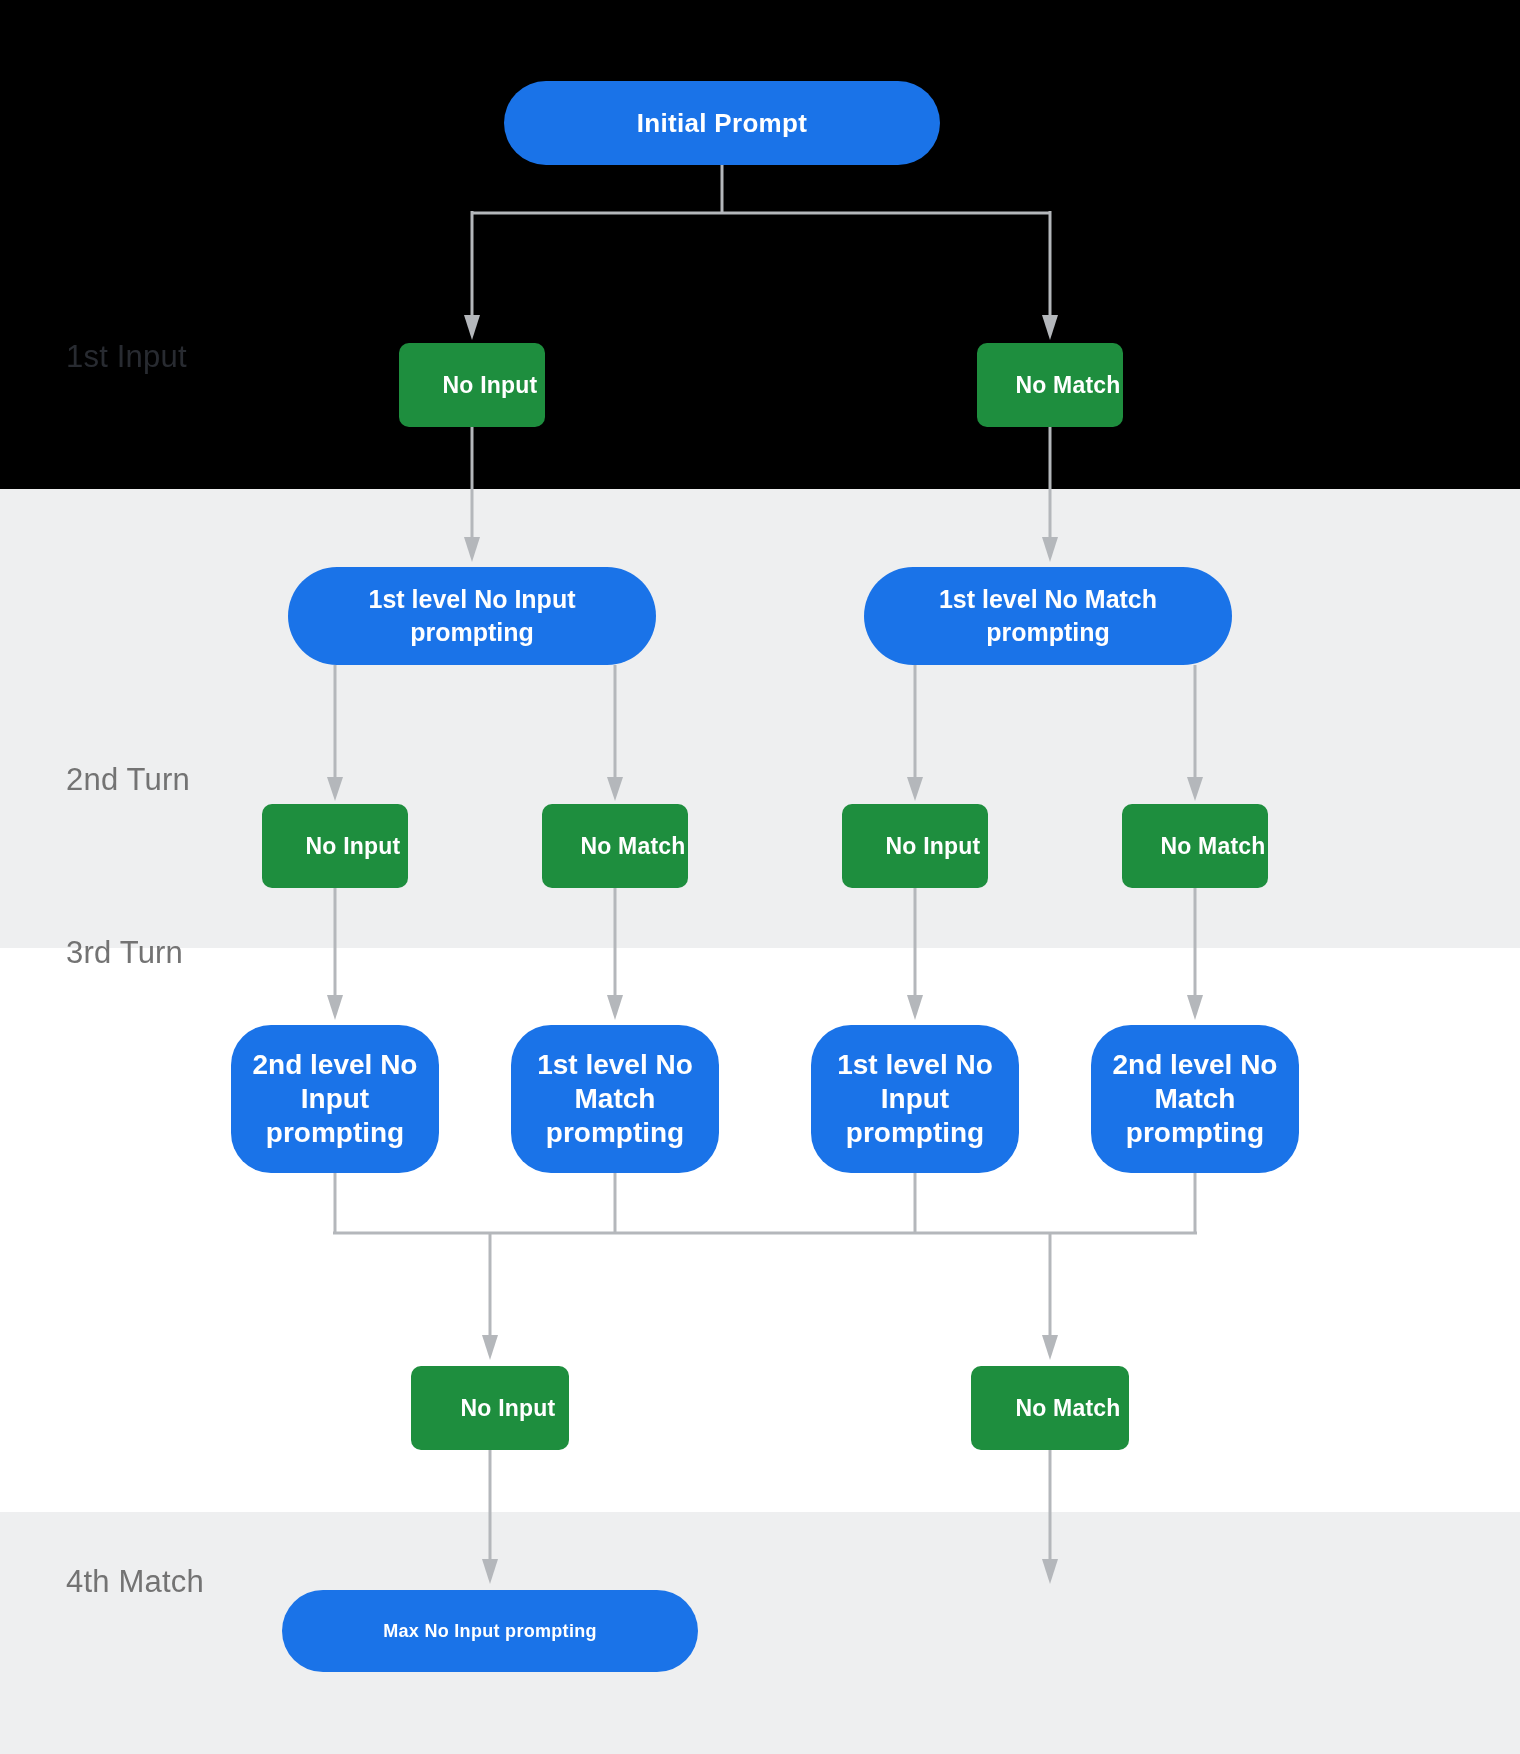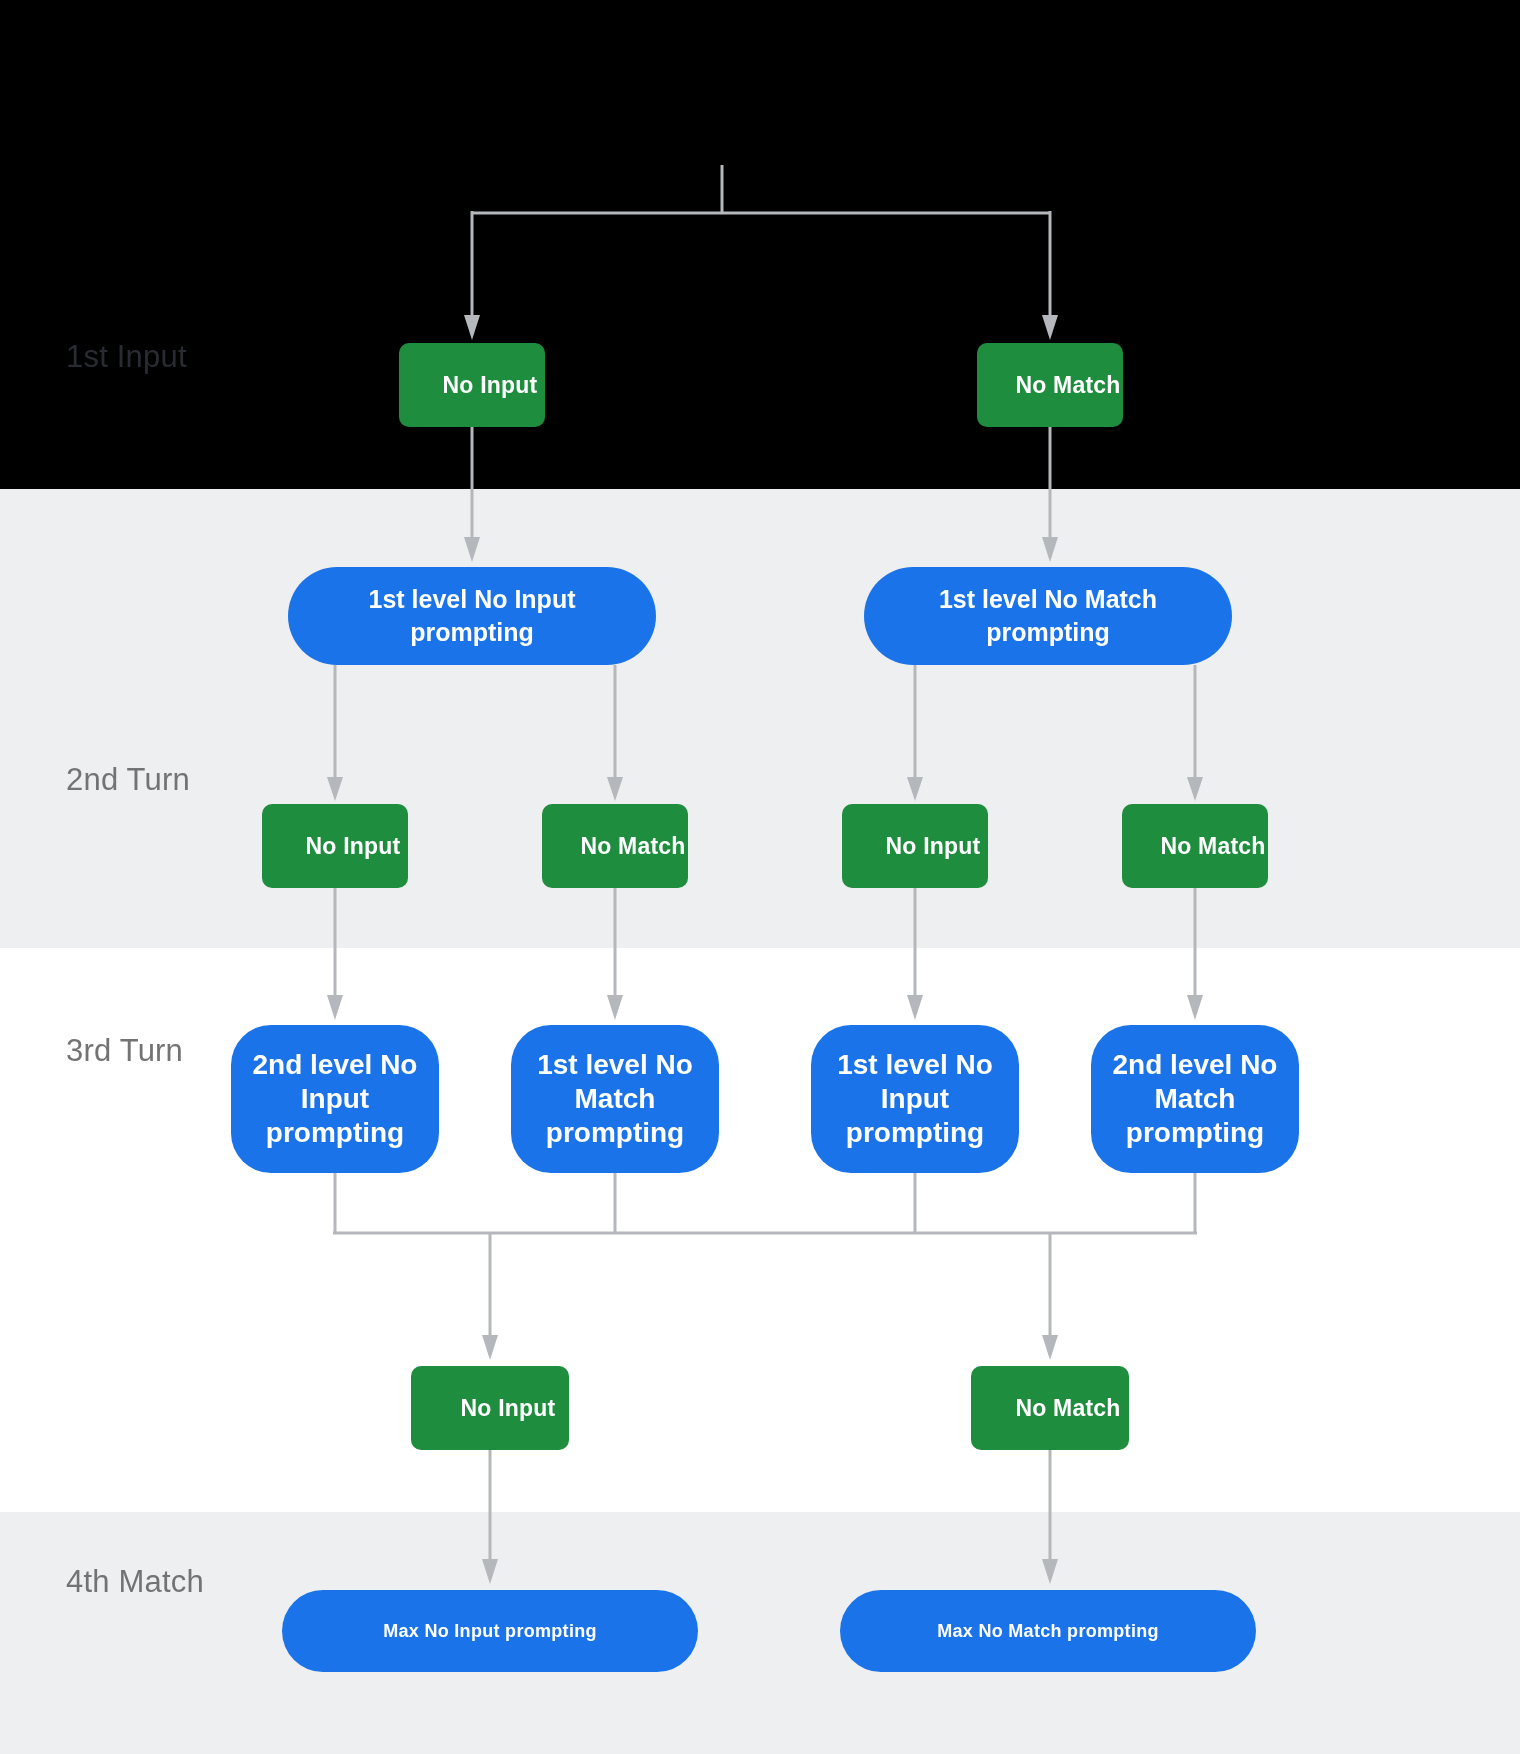--- a/index.html
+++ b/index.html
@@ -96,23 +96,24 @@
       <polygon points="1187,995 1203,995 1195,1020"></polygon>
       <polygon points="482,1335 498,1335 490,1360"></polygon>
       <polygon points="1042,1335 1058,1335 1050,1360"></polygon>
       <polygon points="482,1559 498,1559 490,1584"></polygon>
       <polygon points="1042,1559 1058,1559 1050,1584"></polygon>
     </g>
   </svg>
 
   <div class="turn-label on-black" style="top:339px;">1st Input</div>
   <div class="turn-label" style="top:762px;">2nd Turn</div>
-  <div class="turn-label" style="top:1033px;">3rd Turn</div>
+  <div class="turn-label" style="top:935px;">3rd Turn</div>
   <div class="turn-label" style="top:1564px;">4th Match</div>
 
+  <div class="node blue pill-initial" style="left:504px;top:81px;width:436px;height:84px;">Initial Prompt</div>
 
   <div class="node green green-box" style="left:399px;top:343px;width:146px;height:84px;">No Input</div>
   <div class="node green green-box" style="left:977px;top:343px;width:146px;height:84px;">No Match</div>
 
   <div class="node blue pill-l2" style="left:288px;top:567px;width:368px;height:98px;">
     <span>1st level No Input prompting</span>
   </div>
   <div class="node blue pill-l2" style="left:864px;top:567px;width:368px;height:98px;">
     <span>1st level No Match prompting</span>
   </div>
@@ -124,15 +125,14 @@
 
   <div class="node blue box-l3" style="left:231px;top:1025px;width:208px;height:148px;">2nd level No Input prompting</div>
   <div class="node blue box-l3" style="left:511px;top:1025px;width:208px;height:148px;">1st level No Match prompting</div>
   <div class="node blue box-l3" style="left:811px;top:1025px;width:208px;height:148px;">1st level No Input prompting</div>
   <div class="node blue box-l3" style="left:1091px;top:1025px;width:208px;height:148px;">2nd level No Match prompting</div>
 
   <div class="node green green-box" style="left:411px;top:1366px;width:158px;height:84px;">No Input</div>
   <div class="node green green-box" style="left:971px;top:1366px;width:158px;height:84px;">No Match</div>
 
   <div class="node blue pill-max" style="left:282px;top:1590px;width:416px;height:82px;">Max No Input prompting</div>
-  <div class="node blue pill-max" style="left:840px;top:1590px;width:416px;height:82px;">Max No Match prompting</div>
 
 </div>
 
 </body></html>

